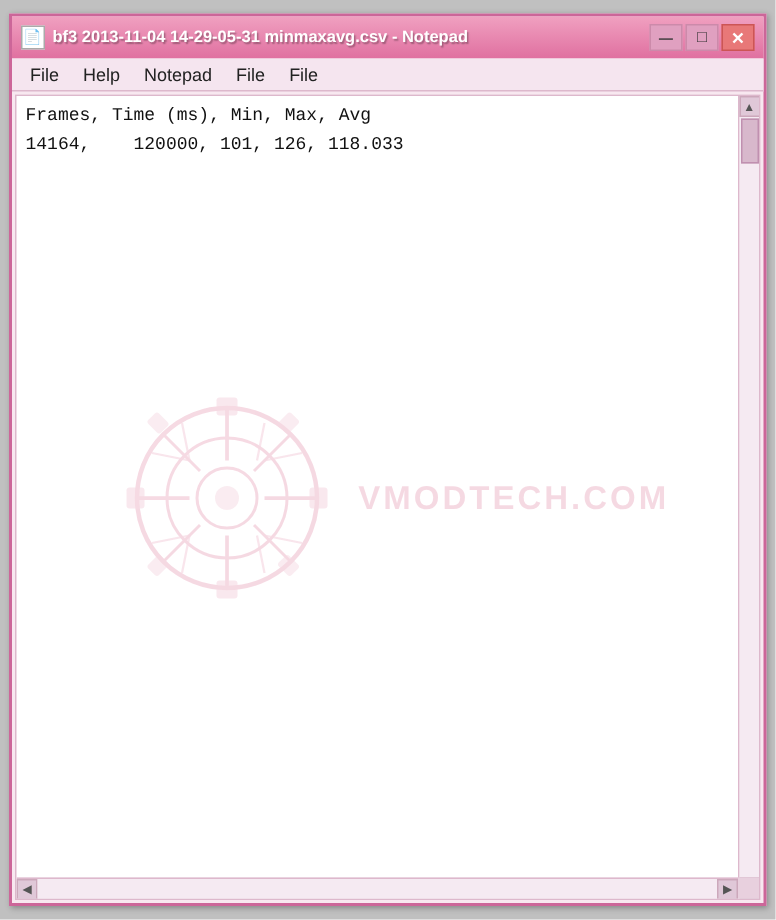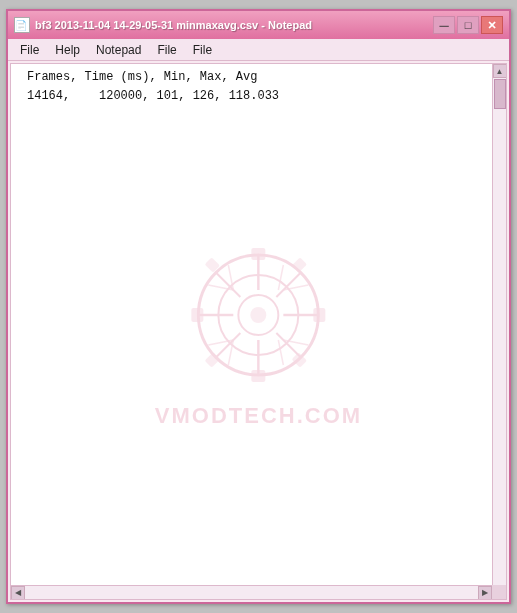--- a/index.html
+++ b/index.html
@@ -117,36 +117,35 @@
       background: #ffffff;
       border: 1px solid #ddb8cc;
       margin: 2px;
       position: relative;
       overflow: hidden;
       display: flex;
       flex-direction: column;
     }
 
     .text-content {
-      padding: 4px 16px;
+      padding: 4px 6px;
       font-family: 'Courier New', Courier, monospace;
       font-size: 12px;
       color: #111;
       line-height: 1.6;
       flex: 1;
       white-space: pre;
     }
 
     .watermark {
       position: absolute;
       top: 50%;
       left: 50%;
       transform: translate(-50%, -50%);
       display: flex;
-      flex-direction: column;
       align-items: center;
       gap: 8px;
       pointer-events: none;
       opacity: 0.18;
     }
 
     .watermark-logo {
       width: 160px;
       height: 160px;
     }

